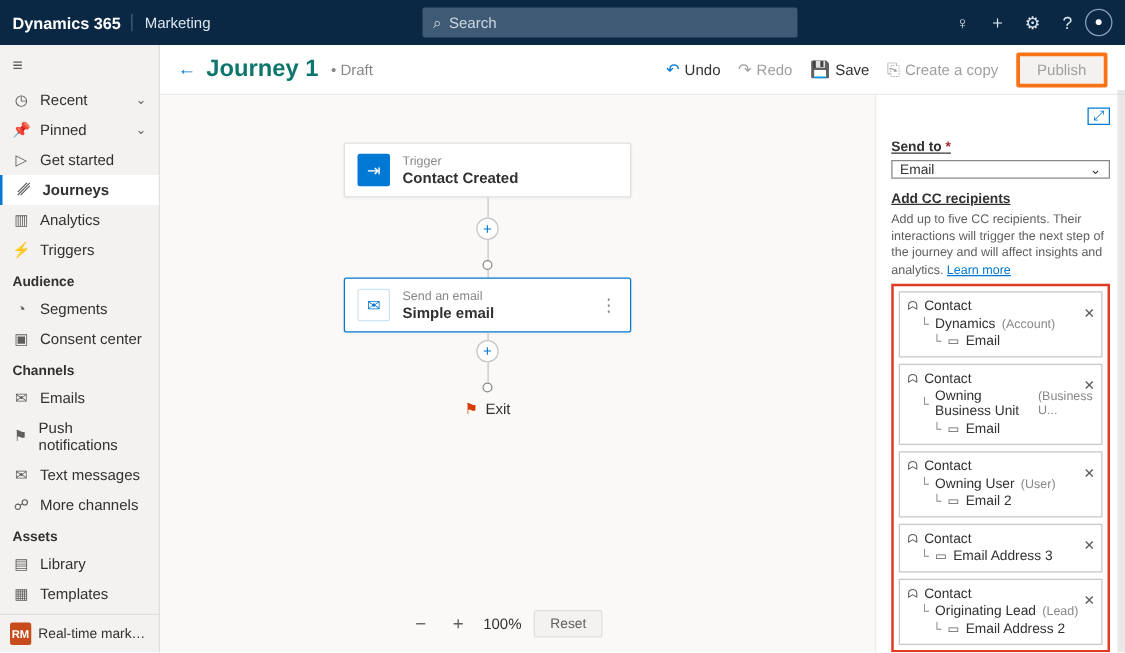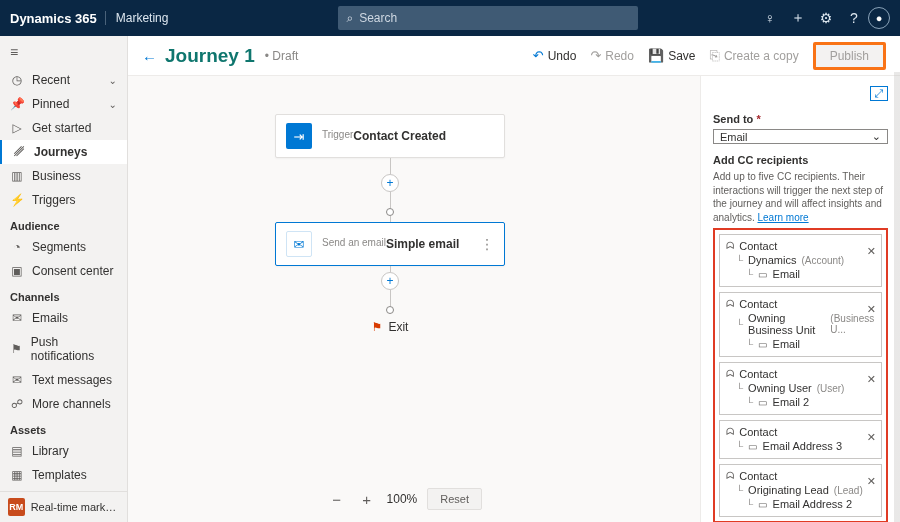--- a/index.html
+++ b/index.html
@@ -45,39 +45,39 @@
 .cmdbar .pubbtn { margin-left:14px; padding:4px 14px; background:#f3f2f1; border:3px solid #f97316; color:#a19f9d; font-size:12px; border-radius:2px; }
 
 
 .canvaswrap { flex:1; display:flex; overflow:hidden; }
 .canvas { flex:1; position:relative; background:#faf9f8; }
 .canvas .flow { position:absolute; left:50%; top:38px; transform:translateX(-60%); width:240px; display:flex; flex-direction:column; align-items:center; }
 .node { width:230px; background:#fff; border:1px solid #e1dfdd; border-radius:2px; display:flex; align-items:center; padding:8px 10px; gap:10px; box-shadow:0 1px 2px rgba(0,0,0,0.04); }
 .node .nicn { width:26px; height:26px; background:#0078d4; display:flex; align-items:center; justify-content:center; color:#fff; border-radius:2px; font-size:13px; }
 .node.sel { border:1.5px solid #0078d4; }
 .node.sel .nicn { background:#fff; border:1px solid #cfe4f5; color:#0078d4; }
-.node .ntxt { display:flex; flex-direction:row; }
+.node .ntxt { display:flex; flex-direction:column; }
 .node .ntxt .top { font-size:10px; color:#8a8886; }
 .node .ntxt .bot { font-size:12px; font-weight:600; color:#323130; }
 .node .nmore { margin-left:auto; color:#8a8886; font-size:14px; }
 .conn { width:1px; height:16px; background:#c8c6c4; }
 .plus { width:18px; height:18px; border:1px solid #c8c6c4; border-radius:50%; background:#fff; color:#0078d4; font-size:12px; display:flex; align-items:center; justify-content:center; }
 .dot { width:8px; height:8px; border:1px solid #8a8886; border-radius:50%; background:#fff; }
 .exit { display:flex; align-items:center; gap:6px; font-size:12px; color:#323130; margin-top:6px; }
 .exit .flag { color:#d83b01; font-size:12px; }
 
 
 .zoom { position:absolute; bottom:12px; right:218px; display:flex; align-items:center; gap:10px; font-size:12px; color:#323130; }
 .zoom .zbtn { width:20px; text-align:center; font-size:15px; color:#605e5c; }
 .zoom .reset { padding:4px 12px; background:#f3f2f1; border:1px solid #e1dfdd; font-size:11px; color:#605e5c; border-radius:2px; }
 
 
 .rpanel { width:200px; border-left:1px solid #edebe9; background:#fff; padding:10px 12px; font-size:11px; color:#323130; display:flex; flex-direction:column; overflow:hidden; }
 .rpanel .expand { align-self:flex-end; width:18px; height:18px; border:1px solid #0078d4; color:#0078d4; display:flex; align-items:center; justify-content:center; font-size:11px; margin-bottom:12px; }
-.rpanel .lab { font-size:11px; font-weight:600; margin-bottom:4px; }
+.rpanel .lab { font-size:11px; font-weight:600; margin-bottom:4px;text-decoration:underline; }
 .rpanel .lab .req { color:#a4262c; }
 .rpanel .sel { border:1px solid #8a8886; height:22px; display:flex; align-items:center; padding:0 6px; justify-content:space-between; font-size:11px; margin-bottom:10px; }
 .rpanel .ccdesc { font-size:10px; color:#605e5c; line-height:1.35; margin-bottom:4px; }
 .rpanel .ccdesc a { color:#0078d4; text-decoration:underline; }
 .cc-list { border:2px solid #e03b24; padding:4px; display:flex; flex-direction:column; gap:5px; }
 .cc-card { border:1px solid #c8c6c4; padding:5px 6px 6px; position:relative; }
 .cc-card .close { position:absolute; right:5px; top:10px; font-size:11px; color:#605e5c; }
 .cc-card .line { display:flex; align-items:center; gap:5px; font-size:11px; color:#323130; }
 .cc-card .line.l2 { margin-left:10px; margin-top:2px; }
 .cc-card .line.l3 { margin-left:20px; margin-top:2px; }
@@ -122,21 +122,21 @@
     <div class="row">
         <span class="icn">▷</span>
         <span>Get started</span>
       </div>
     <div class="row active">
         <span class="icn">␥</span>
         <span>Journeys</span>
       </div>
     <div class="row">
         <span class="icn">▥</span>
-        <span>Business</span>
+        <span>Analytics</span>
       </div>
     <div class="row">
         <span class="icn">⚡</span>
         <span>Triggers</span>
       </div>
     <div class="section">Audience</div>
     <div class="row">
         <span class="icn">◔</span>
         <span>Segments</span>
       </div>

